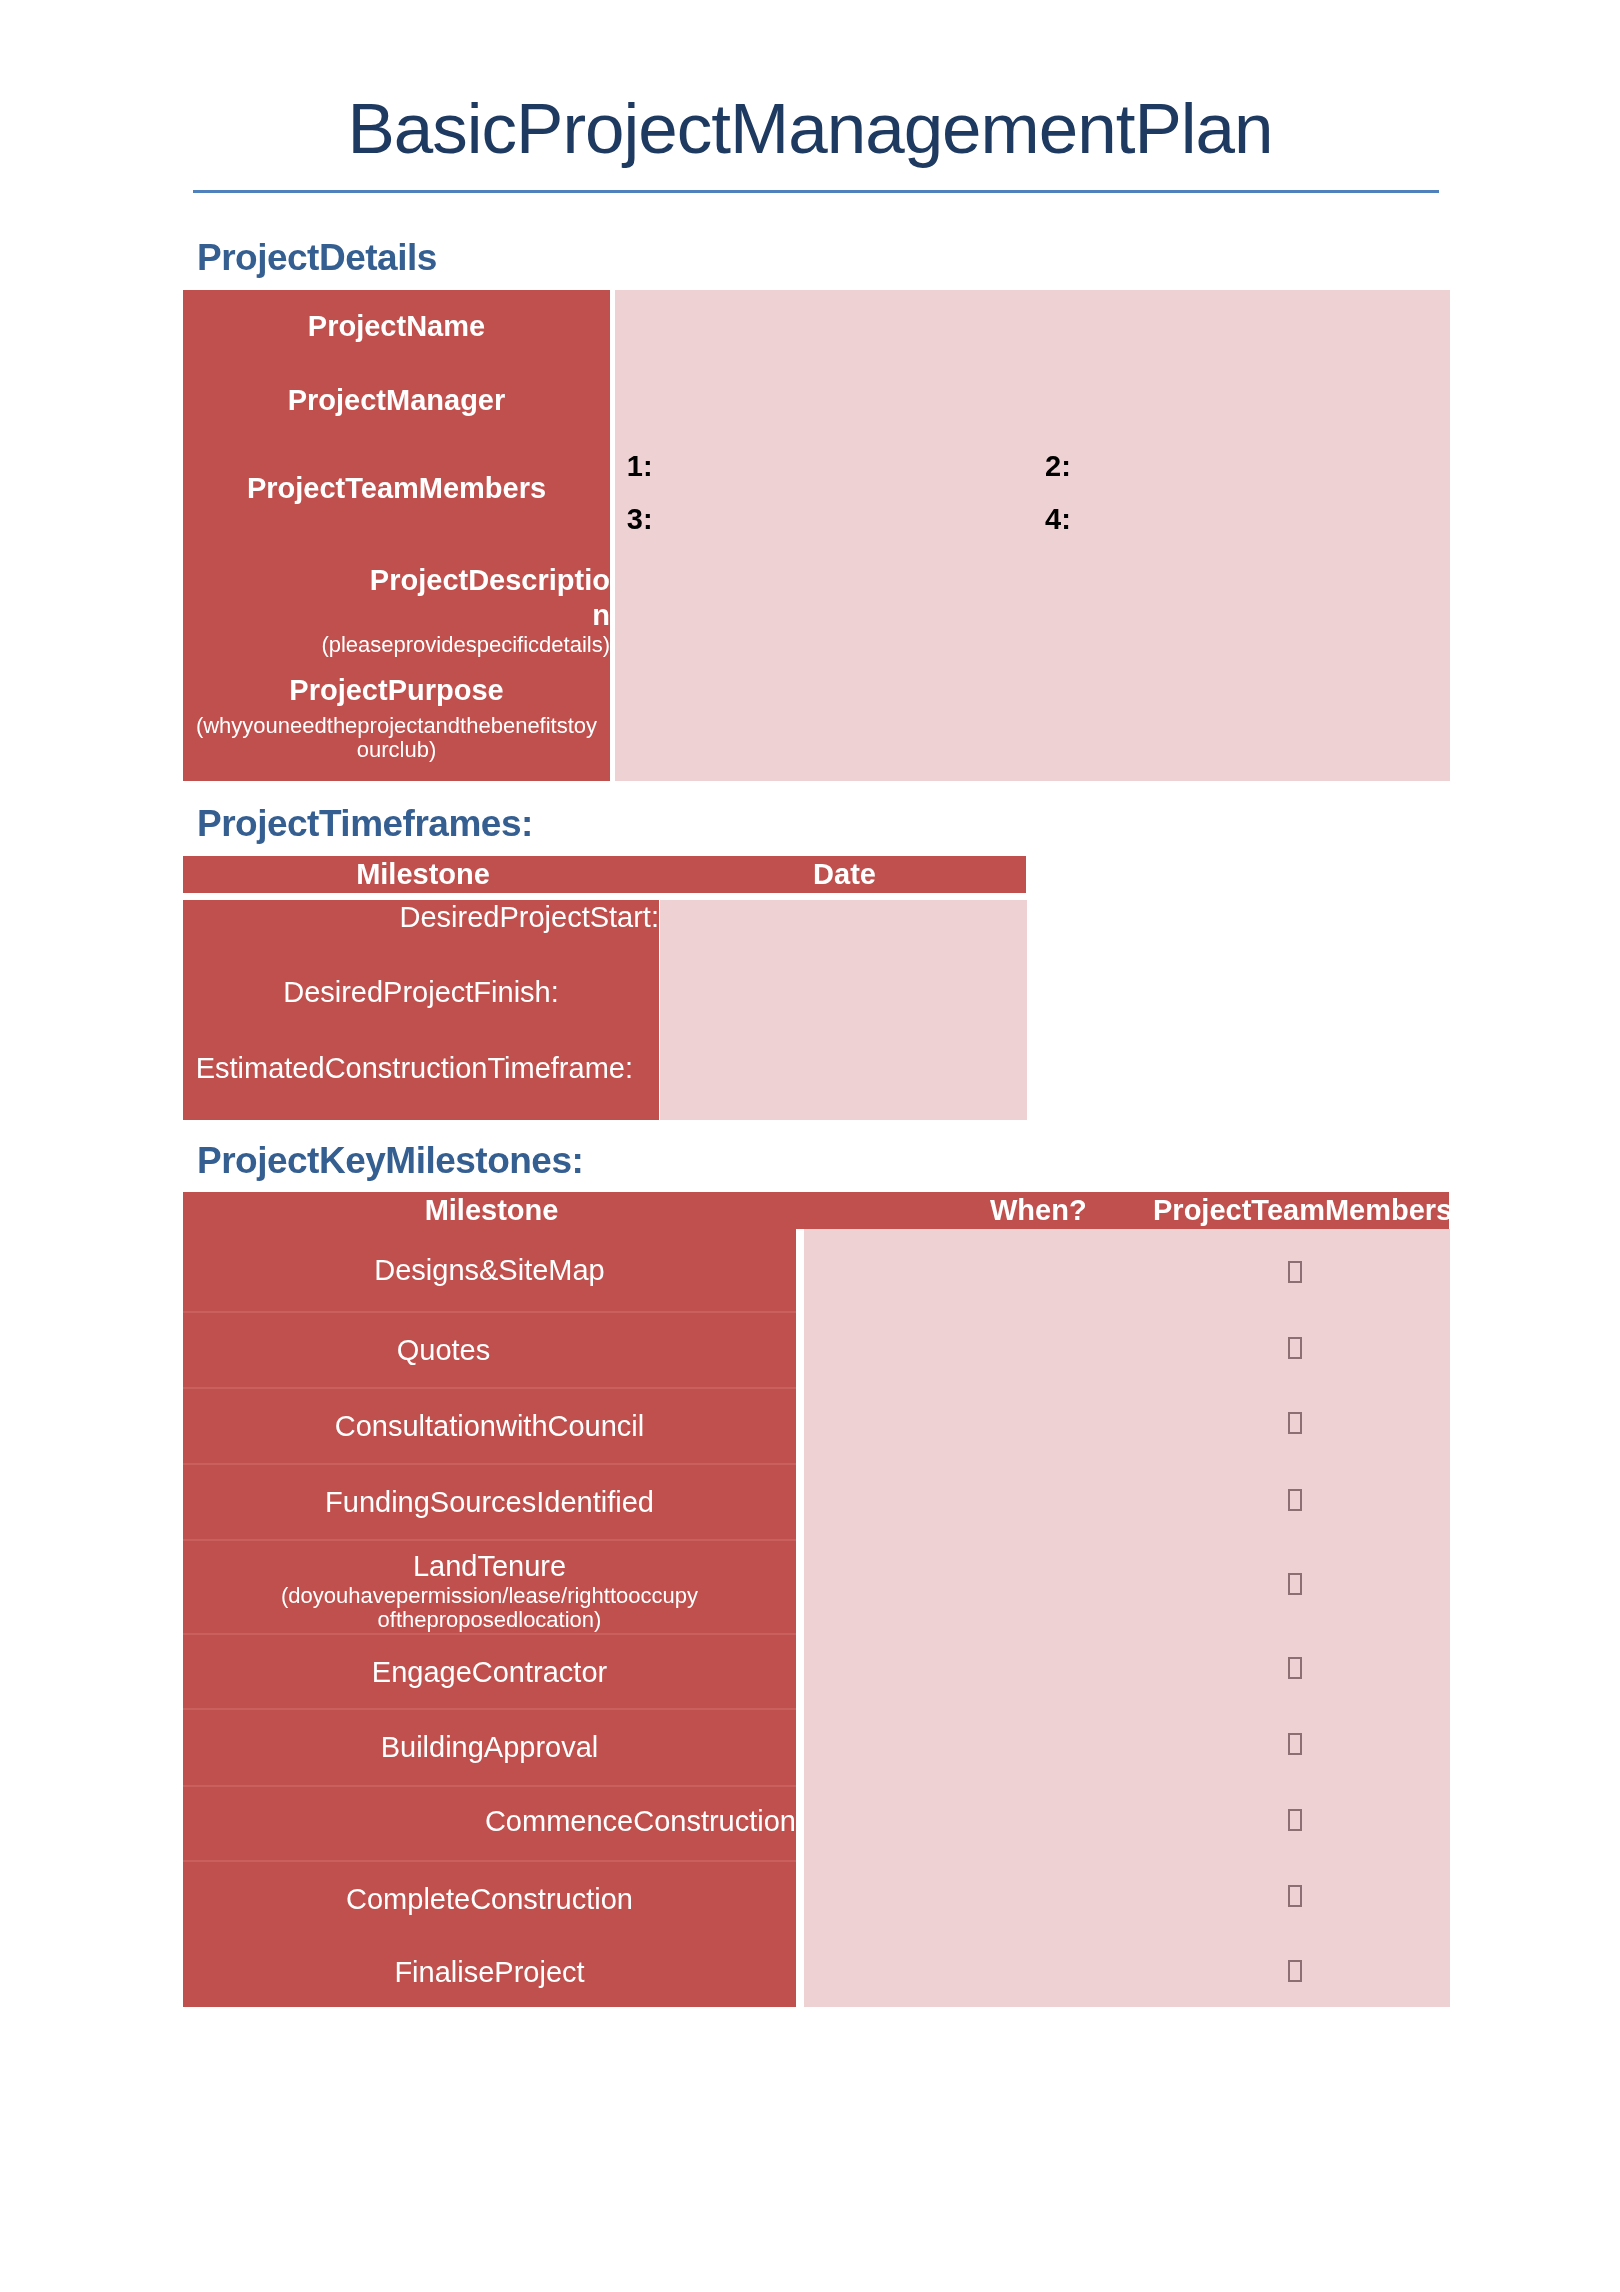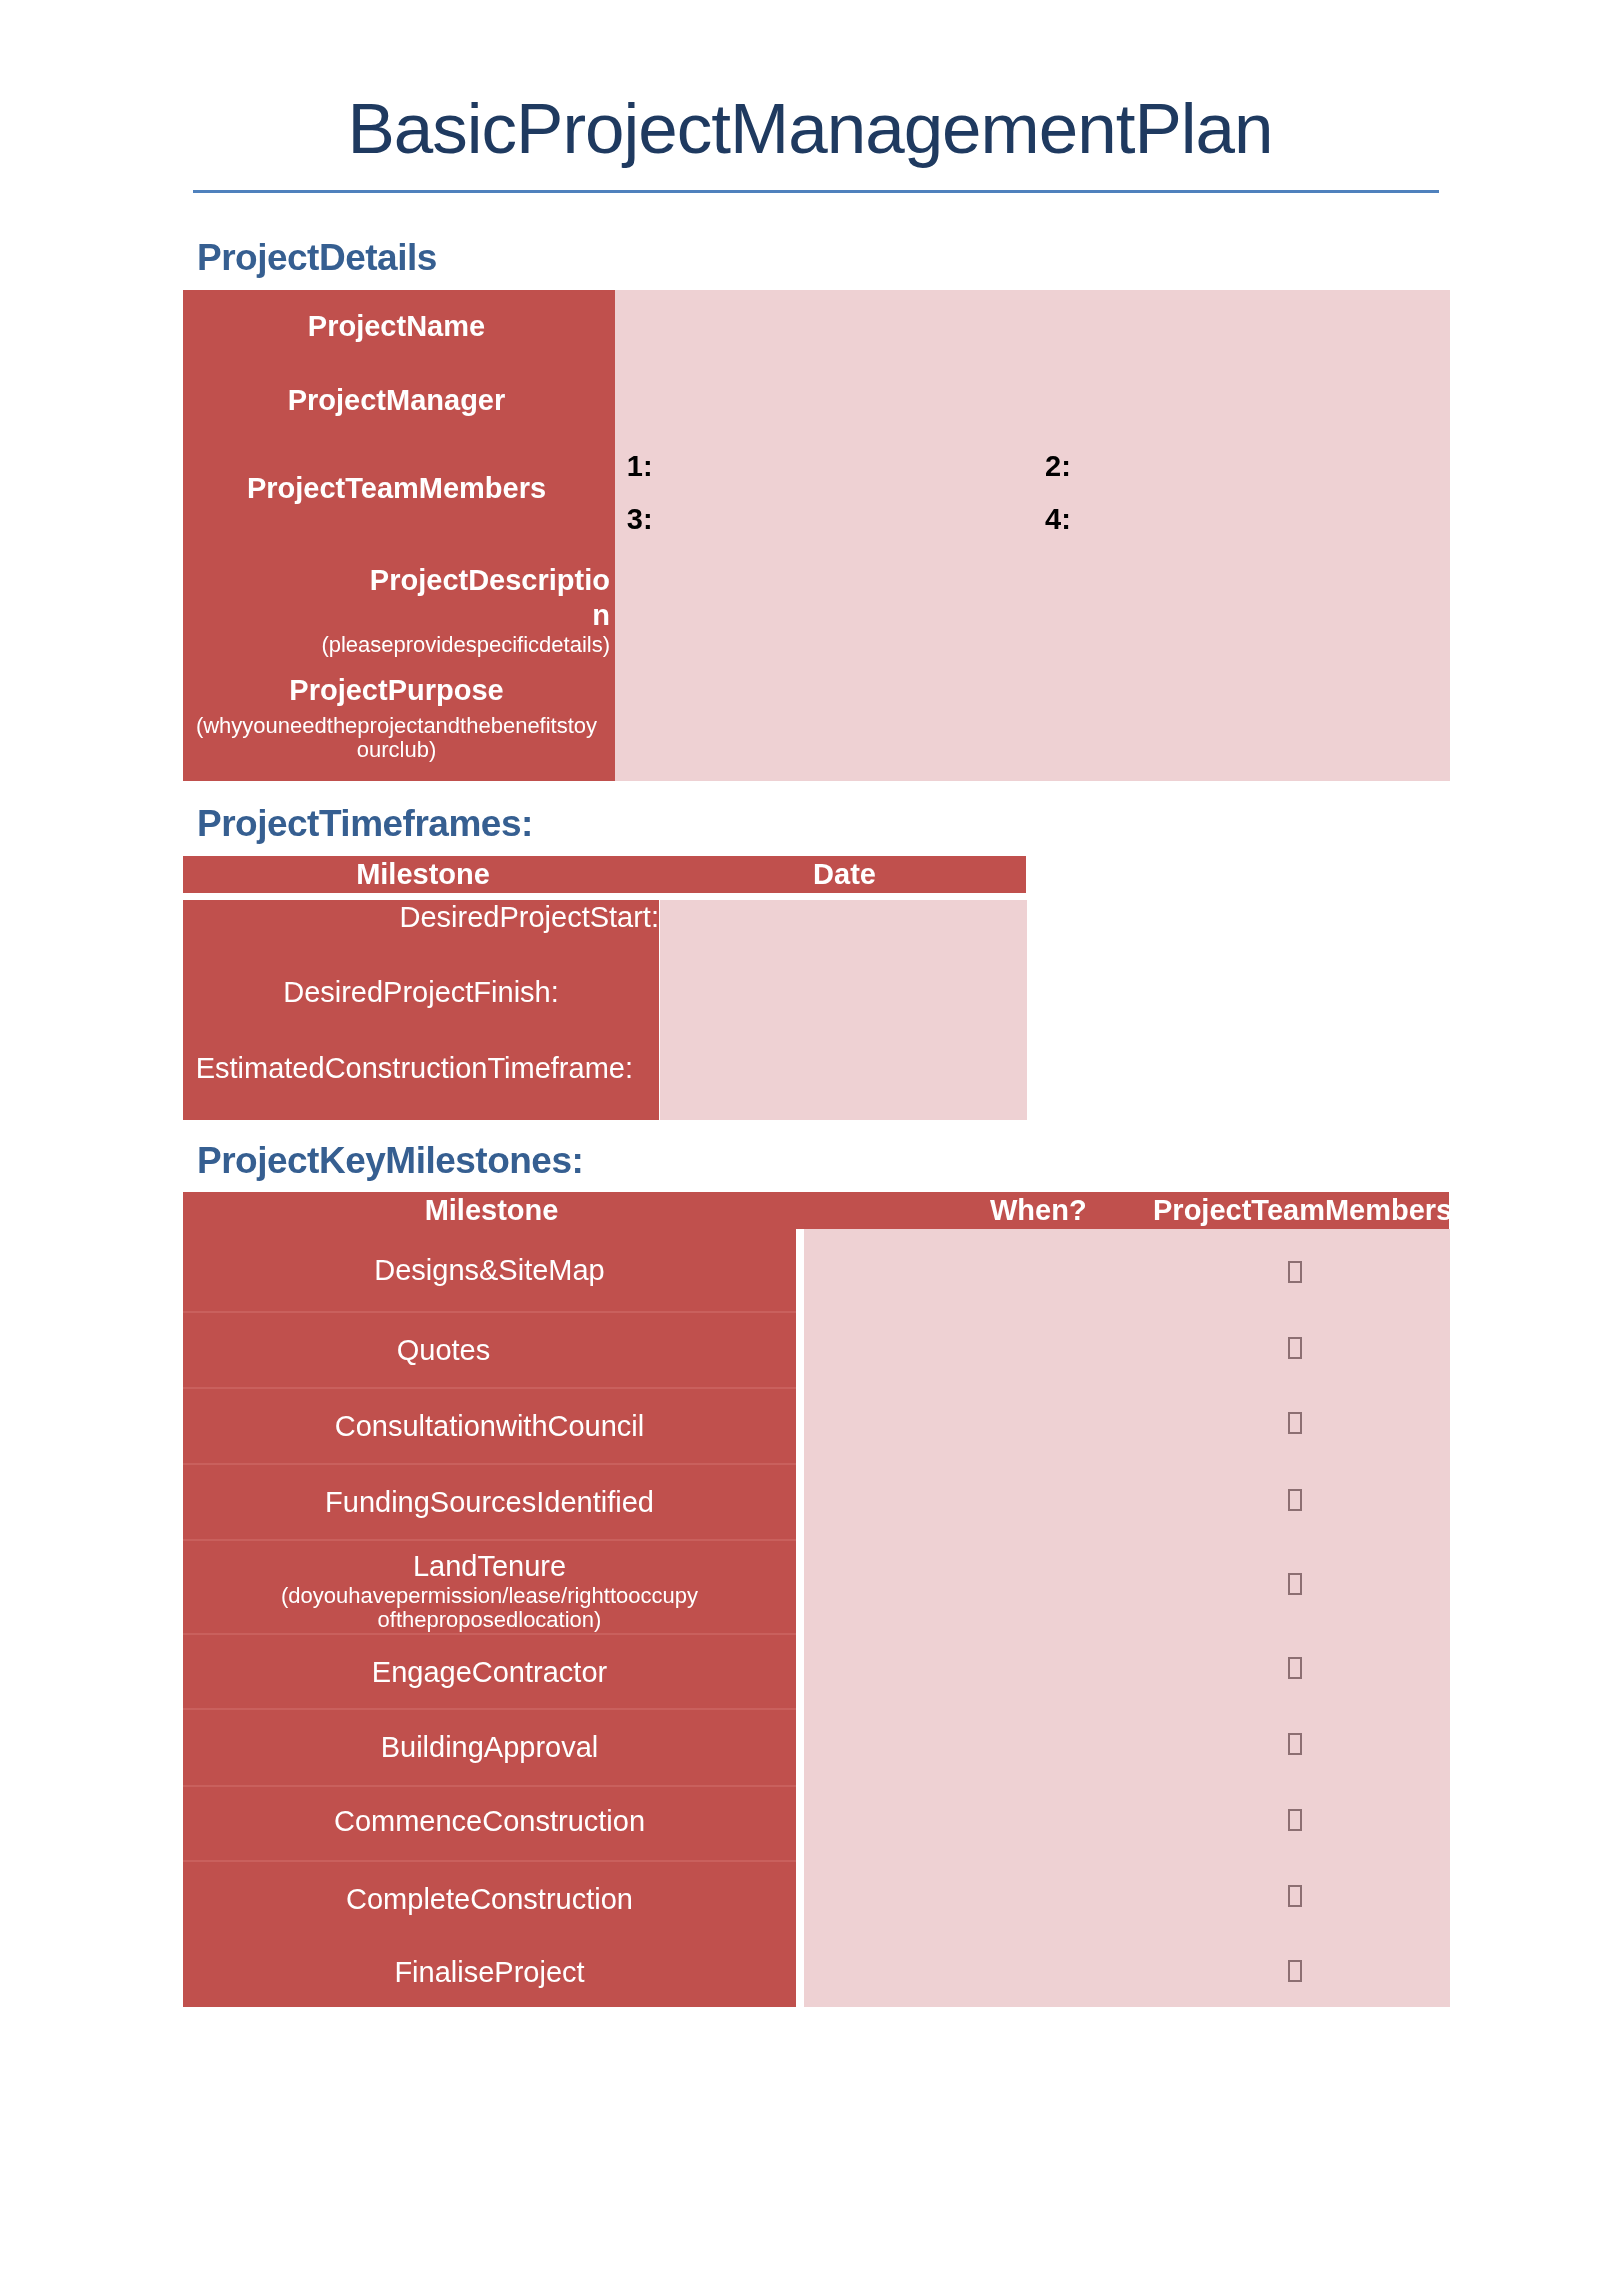--- a/index.html
+++ b/index.html
@@ -20,21 +20,21 @@
   .chk { width:13.7px; height:21.6px; border:2px solid #8c6f72; box-sizing:border-box; background:transparent; }
 </style>
 </head>
 <body>
 
 <div class="abs title">BasicProjectManagementPlan</div>
 <div class="abs rule"></div>
 
 <div class="abs h2" style="left:197px; top:239px;">ProjectDetails</div>
 
-<div class="abs red" style="left:183px; top:290px; width:427px; height:491px;padding-left:12px;">
+<div class="abs red" style="left:183px; top:290px; width:427px; height:491px;">
   <div class="abs cell" style="left:0; top:0; width:427px; height:73px;">
     <span class="lbl-b">ProjectName</span>
   </div>
   <div class="abs cell" style="left:0; top:73px; width:427px; height:74px;">
     <span class="lbl-b">ProjectManager</span>
   </div>
   <div class="abs cell" style="left:0; top:147px; width:427px; height:103px;">
     <span class="lbl-b">ProjectTeamMembers</span>
   </div>
   <div class="abs cell" style="left:0; top:273px; width:427px; height:110px; justify-content:flex-start;align-items:flex-end;">
@@ -114,21 +114,21 @@
   </div>
   <div class="sep" style="top:404px;"></div>
   <div class="abs cell" style="left:0; top:406px; width:613px; height:74px;">
     <span class="lbl-r">EngageContractor</span>
   </div>
   <div class="sep" style="top:479px;"></div>
   <div class="abs cell" style="left:0; top:481px; width:613px; height:74px;">
     <span class="lbl-r">BuildingApproval</span>
   </div>
   <div class="sep" style="top:556px;"></div>
-  <div class="abs cell" style="left:0; top:558px; width:613px; height:68px;">
+  <div class="abs cell" style="left:0; top:558px; width:613px; height:68px;align-items:flex-end;">
     <span class="lbl-r">CommenceConstruction</span>
   </div>
   <div class="sep" style="top:631px;"></div>
   <div class="abs cell" style="left:0; top:633px; width:613px; height:74px;">
     <span class="lbl-r">CompleteConstruction</span>
   </div>
   <div class="abs cell" style="left:0; top:708px; width:613px; height:71px;">
     <span class="lbl-r">FinaliseProject</span>
   </div>
 </div>

